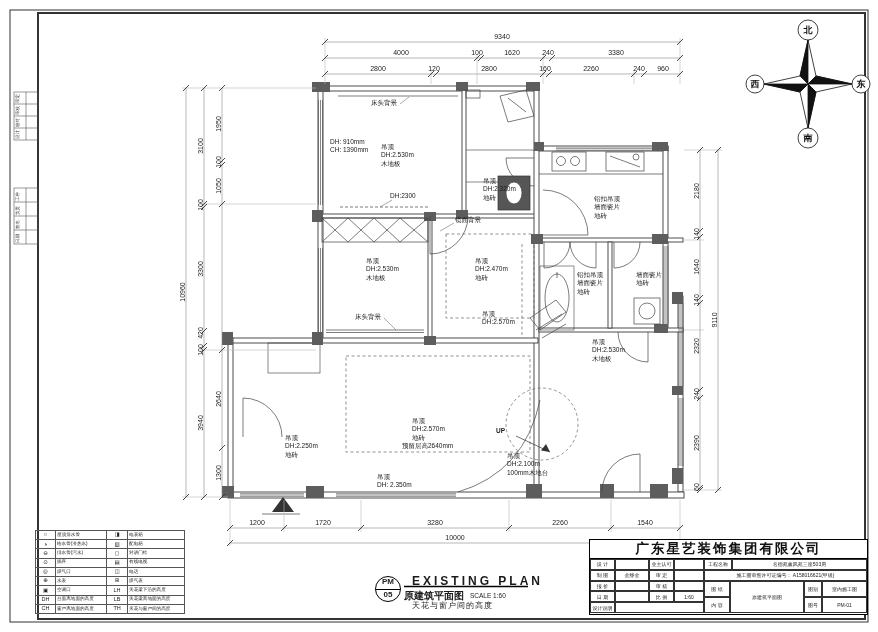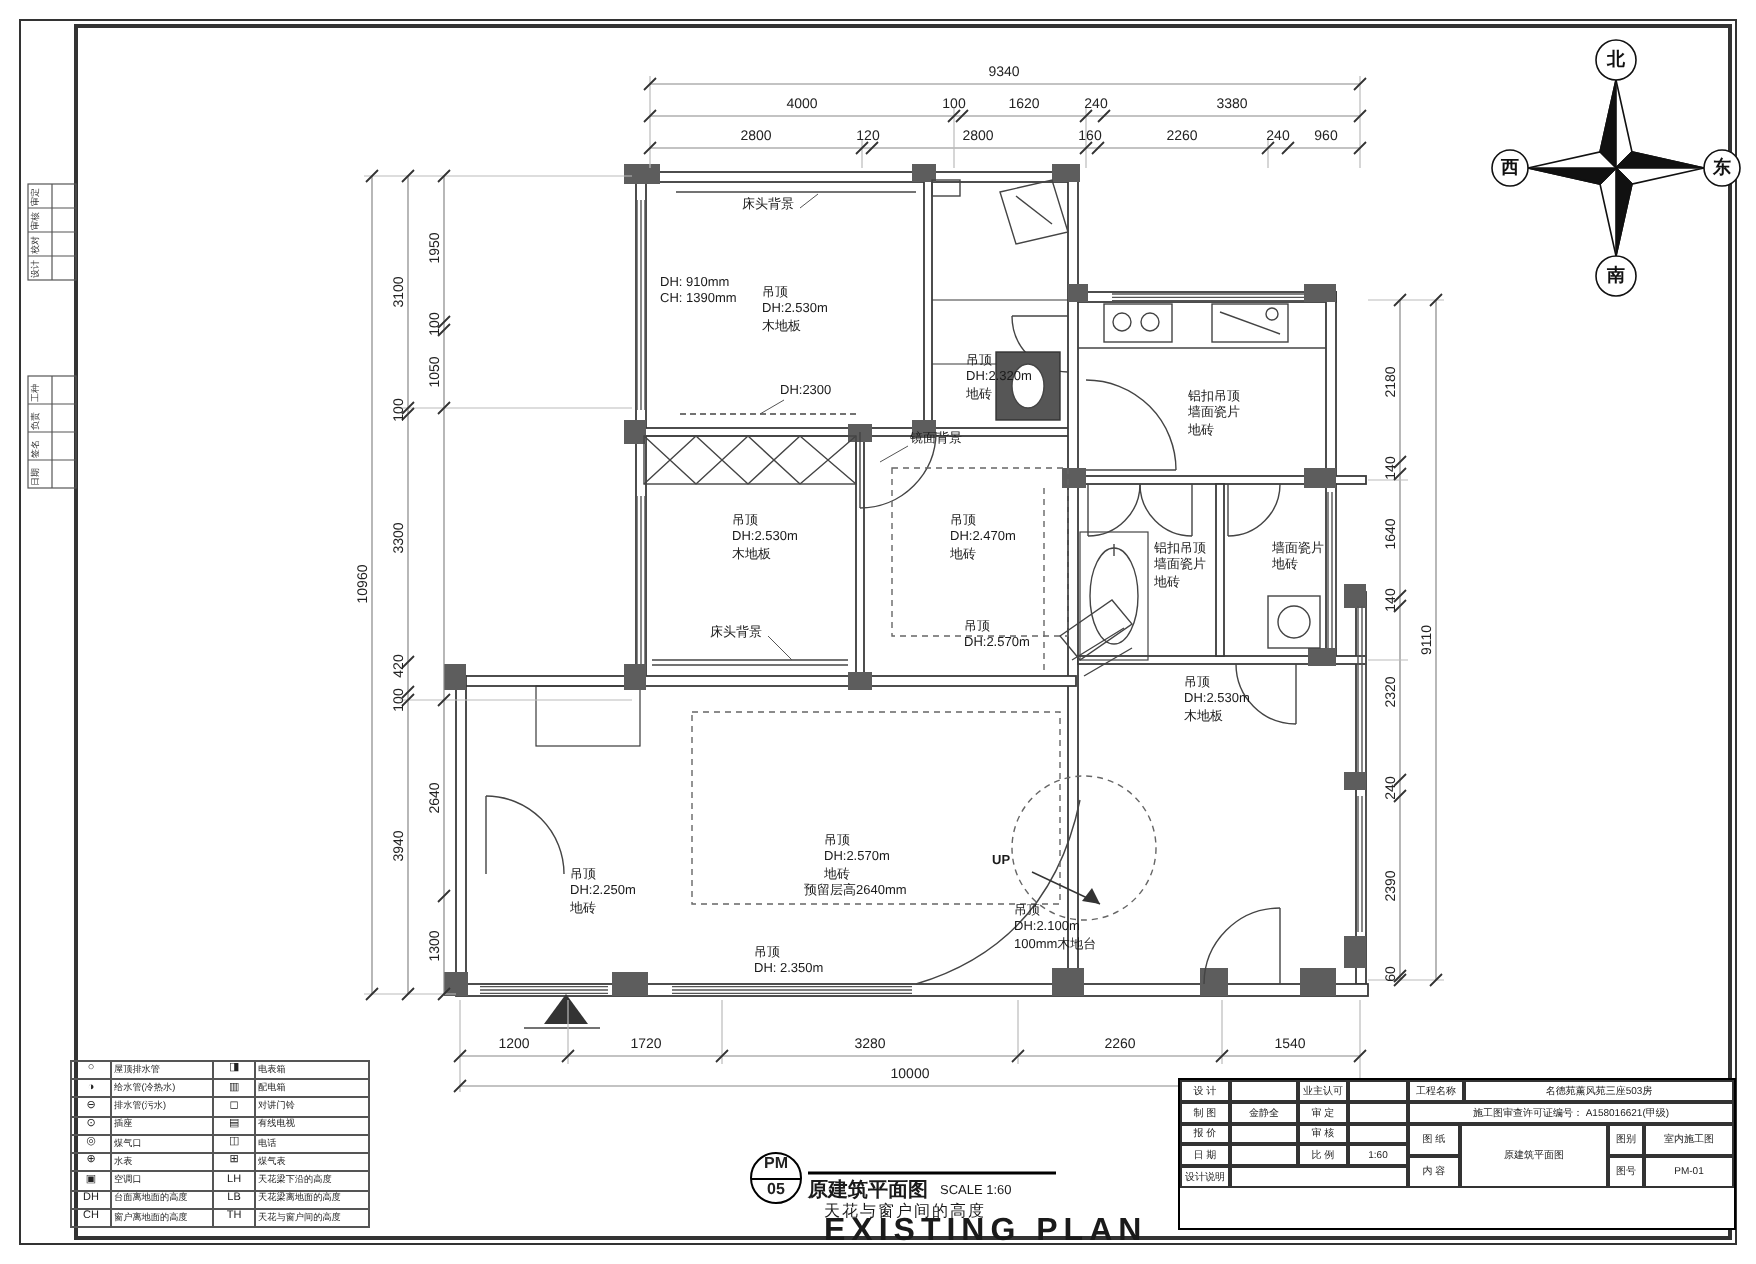--- a/index.html
+++ b/index.html
@@ -446,26 +446,27 @@
       <td class="sym2">TH</td>
       <td>天花与窗户间的高度</td>
     </tr>
   </tbody>
     </table>
 
   <div id="cap-circle">
     <span class="half">PM</span>
     <span class="half bot">05</span>
   </div>
-  <div class="t" style="left:412px;top:574px;font-size:16px;font-weight:bold;letter-spacing:3px;white-space:nowrap;margin-top:32px;">EXISTING PLAN</div>
+  <div class="t" style="left:412px;top:574px;font-size:12px;font-weight:bold;letter-spacing:3px;white-space:nowrap;">EXISTING PLAN</div>
   <div class="t" style="left:404px;top:589px;font-size:10px;font-weight:bold;white-space:nowrap;">原建筑平面图</div>
   <div class="t" style="left:470px;top:592px;font-size:6.5px;white-space:nowrap;">SCALE 1:60</div>
   <div class="t" style="left:412px;top:601px;font-size:8px;letter-spacing:1px;white-space:nowrap;">天花与窗户间的高度</div>
 
   <div id="tblock">
+    <div id="tb-company">广东星艺装饰集团有限公司</div>
     <div id="tb-body">
       <div class="tbl">
         <div>设 计</div>
         <div></div>
         <div>业主认可</div>
         <div></div>
 
         <div>制 图</div>
         <div>金静全</div>
         <div>审 定</div>

